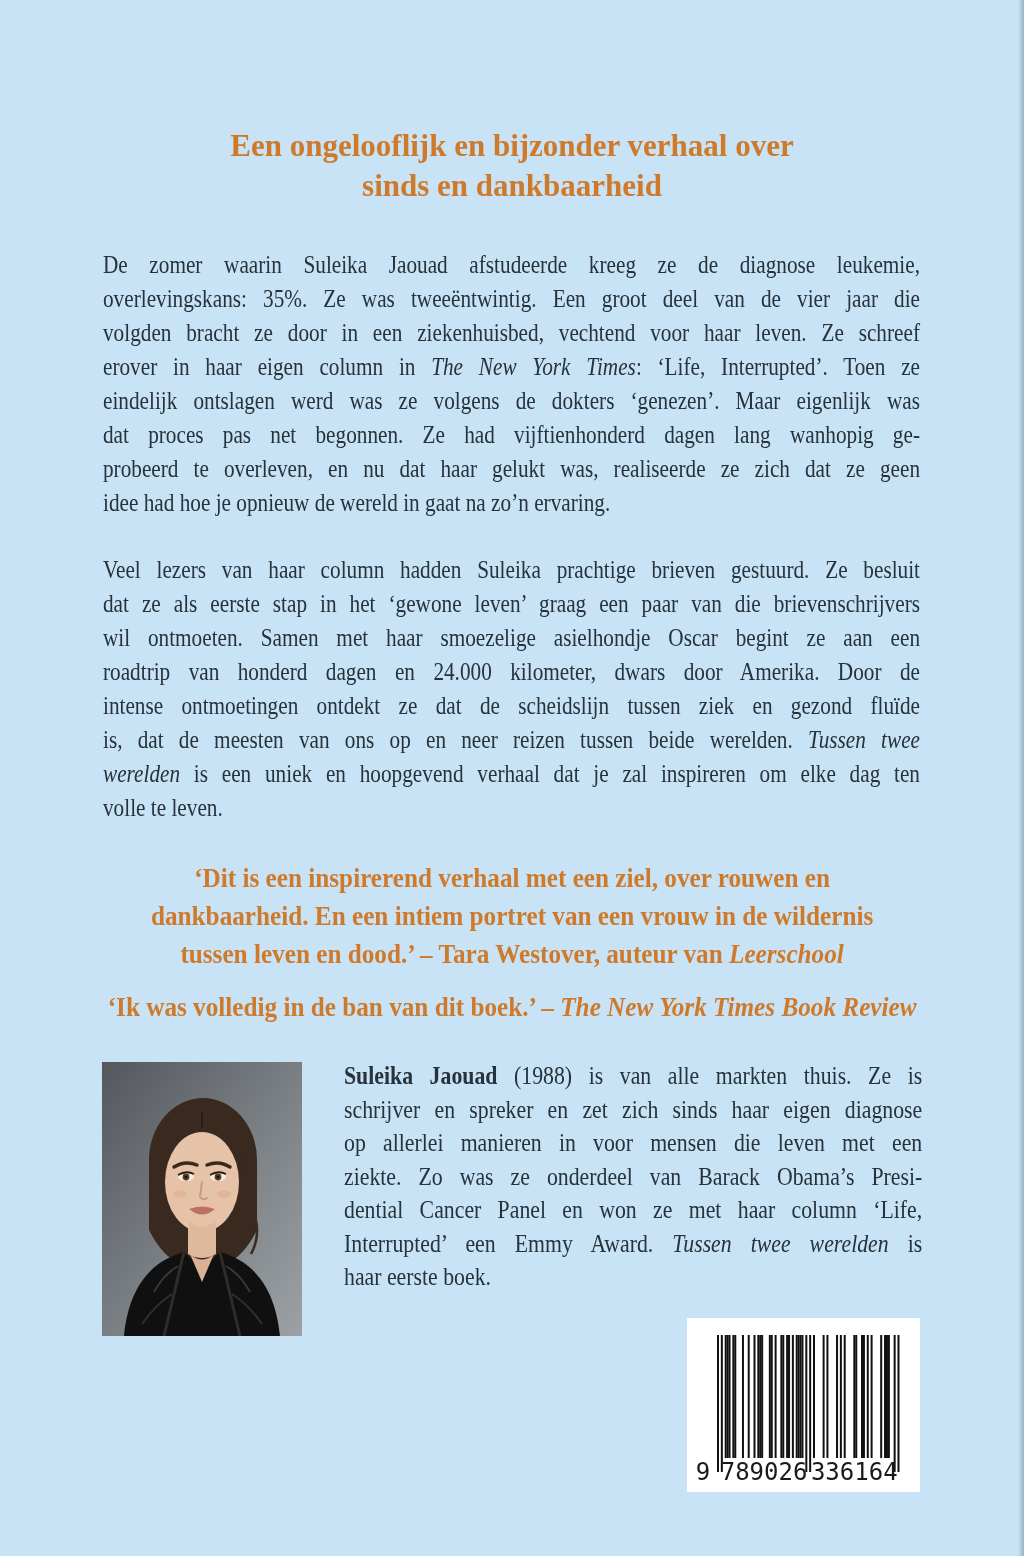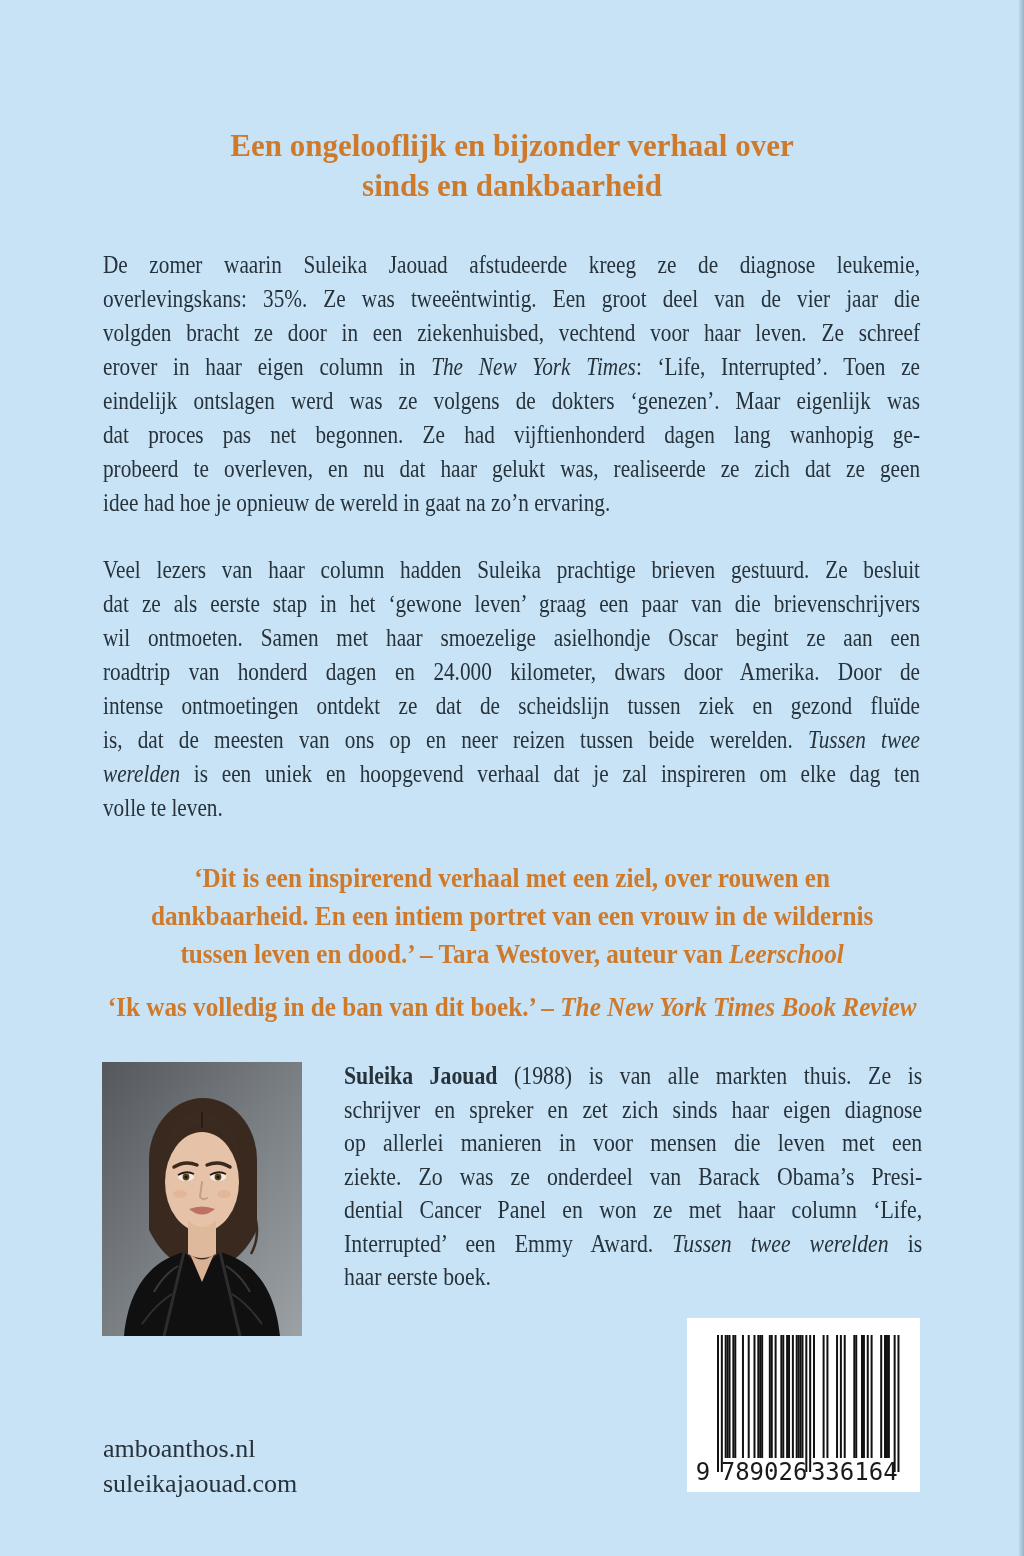--- a/index.html
+++ b/index.html
@@ -172,24 +172,20 @@
   <div class="bio">
       <div class="tline"><span class="bd">Suleika Jaouad</span><span> (1988) is van alle markten thuis. Ze is</span></div>
       <div class="tline"><span>schrijver en spreker en zet zich sinds haar eigen diagnose</span></div>
       <div class="tline"><span>op allerlei manieren in voor mensen die leven met een</span></div>
       <div class="tline"><span>ziekte. Zo was ze onderdeel van Barack Obama’s Presi-</span></div>
       <div class="tline"><span>dential Cancer Panel en won ze met haar column ‘Life,</span></div>
       <div class="tline"><span>Interrupted’ een Emmy Award. </span><span class="it">Tussen twee werelden</span><span> is</span></div>
       <div class="tline tlast"><span>haar eerste boek.</span></div>
     </div>
 
-  <div class="links">
-    <div>amboanthos.nl</div>
-    <div>suleikajaouad.com</div>
-  </div>
 
   <div class="barcode-box">
     <svg id="barcode" viewBox="0 0 233 174">
         <rect x="30.00" y="17" width="2.00" height="137"></rect>
         <rect x="33.84" y="17" width="2.00" height="137"></rect>
         <rect x="37.68" y="17" width="2.00" height="123"></rect>
         <rect x="39.60" y="17" width="2.00" height="123"></rect>
         <rect x="41.52" y="17" width="2.00" height="123"></rect>
         <rect x="45.36" y="17" width="2.00" height="123"></rect>
         <rect x="47.28" y="17" width="2.00" height="123"></rect>

